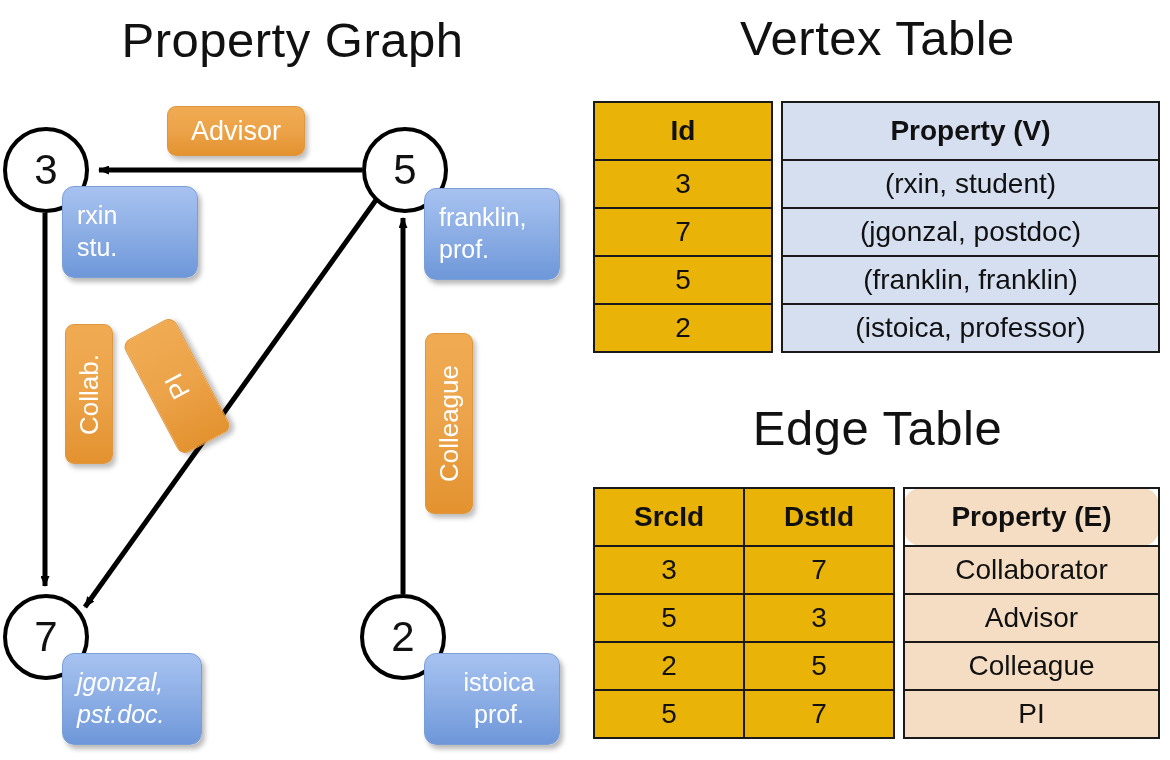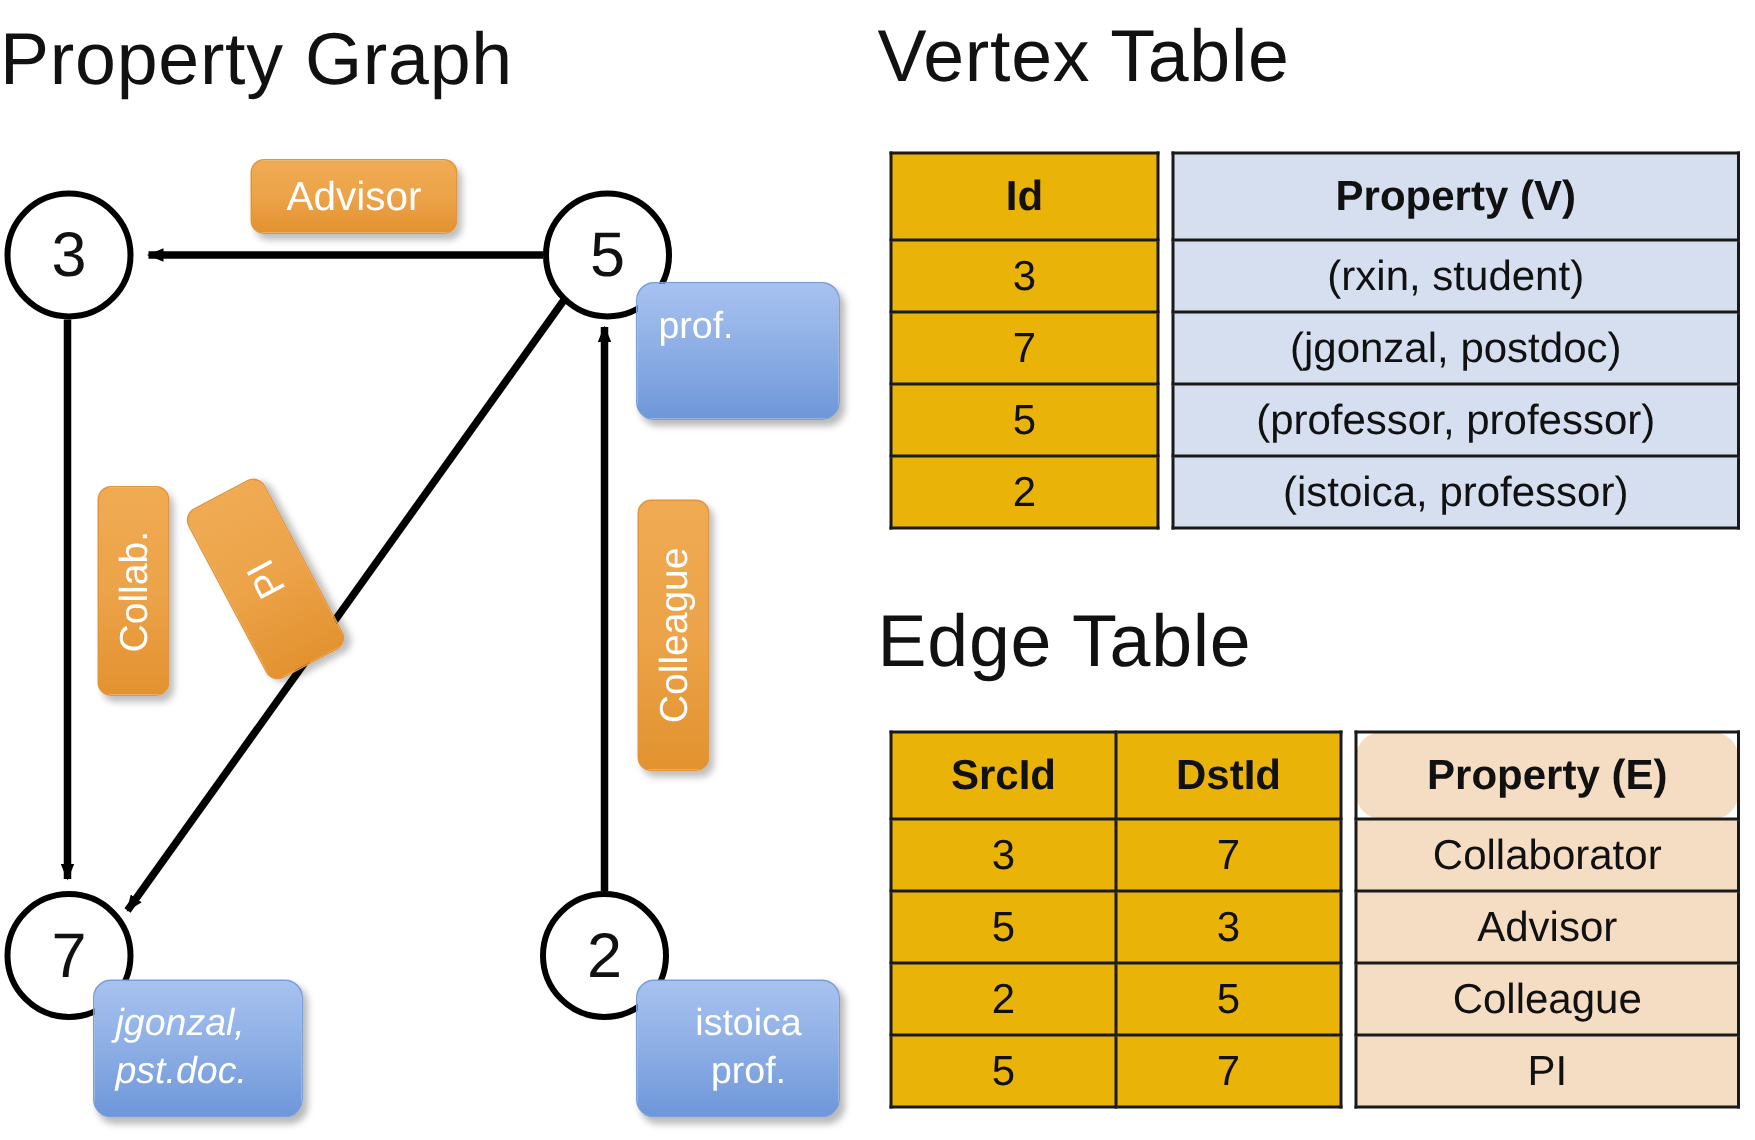--- a/index.html
+++ b/index.html
@@ -19,20 +19,21 @@
 
   
   .section-title {
     position: absolute;
     font-family: "Liberation Sans", sans-serif;
     font-weight: 300;
     font-size: 49px;
     letter-spacing: 0.5px;
     color: #111111;
     white-space: nowrap;
+    text-align: center;
   }
   #title-property-graph { left: 0px;   top: 12px;  width: 585px; }
   #title-vertex-table   { left: 585px; top: 10px;  width: 585px; }
   #title-edge-table     { left: 585px; top: 400px; width: 585px; }
 
   
   #graph-panel {
     position: absolute;
     left: 0; top: 0;
     width: 585px; height: 760px;
@@ -217,21 +218,26 @@
     <div class="vertex-node" id="node-5">
       <span class="vid">5</span>
     </div>
     <div class="vertex-node" id="node-7">
       <span class="vid">7</span>
     </div>
     <div class="vertex-node" id="node-2">
       <span class="vid">2</span>
     </div>
 
+    <div class="prop-box" id="prop-3">
+      <div>rxin</div>
+      <div>stu.</div>
+    </div>
     <div class="prop-box" id="prop-5">
+      <div>franklin,</div>
       <div>prof.</div>
     </div>
     <div class="prop-box" id="prop-7">
       <div>jgonzal,</div>
       <div>pst.doc.</div>
     </div>
     <div class="prop-box" id="prop-2">
       <div>istoica</div>
       <div>prof.</div>
     </div>
@@ -270,21 +276,21 @@
         <td class="prop-cell-v">(rxin, student)</td>
       </tr>
       <tr>
         <td>7</td>
         <td class="spacer-col"></td>
         <td class="prop-cell-v">(jgonzal, postdoc)</td>
       </tr>
       <tr>
         <td>5</td>
         <td class="spacer-col"></td>
-        <td class="prop-cell-v">(professor, professor)</td>
+        <td class="prop-cell-v">(franklin, franklin)</td>
       </tr>
       <tr>
         <td>2</td>
         <td class="spacer-col"></td>
         <td class="prop-cell-v">(istoica, professor)</td>
       </tr>
     </tbody>
   </table>
 
   <table class="data-table" id="edge-table">

